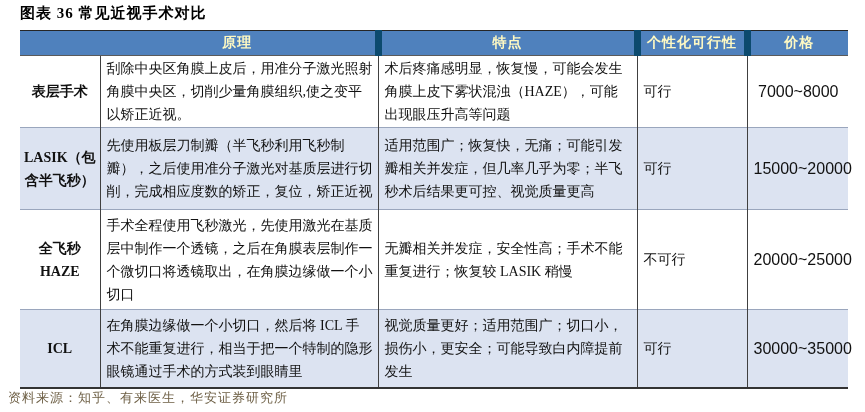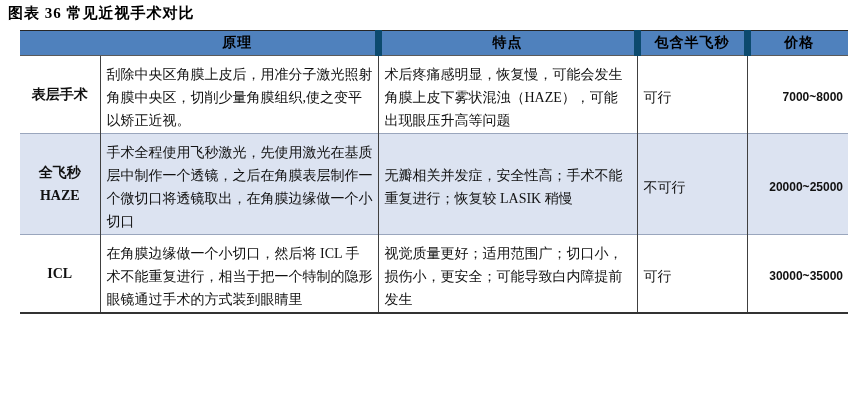--- a/index.html
+++ b/index.html
@@ -6,67 +6,66 @@
   html, body { margin: 0; padding: 0; }
   body {
     width: 865px; height: 412px;
     background: #ffffff;
     font-family: "Liberation Serif", serif;
     color: #111111;
   }
   .page { position: relative; width: 865px; height: 412px; overflow: hidden; }
 
   .figure-title {
-    position: absolute; left: 8px; top: 4px;
+    position: absolute; left: 20px; top: 4px;
     font-size: 15px; font-weight: bold; color: #000000;
     letter-spacing: 1px;
   }
 
   table.cmp {
     position: absolute; left: 20px; top: 30px;
     width: 828px;
     border-collapse: collapse; table-layout: fixed;
     border-top: 1px solid #262626;
     border-bottom: 2px solid #333333;
   }
   .col-name  { width: 80px; }
   .col-principle { width: 278px; }
   .col-features  { width: 259px; }
   .col-feas  { width: 110px; }
   .col-price { width: 101px; }
 
   thead th {
-    background: #4f81bd; color: #000000;
+    background: #4f81bd; color: #fef9c3;
     font-weight: bold; font-size: 14px;
     height: 25px; padding: 0 4px;
     text-align: center; vertical-align: middle;
     letter-spacing: 1px;
   }
   thead th:nth-child(n+3) { border-left: 7px solid #0c4a6e; }
 
   tbody td {
     font-size: 14px; line-height: 23px;
-    padding: 7px 5px 1px 6px;
+    padding: 1px 5px 1px 6px;
     vertical-align: middle;
     border-top: 1px solid #9aa6bd;
   }
   tbody td + td { border-left: 1px solid #404040; }
   tbody tr:first-child td { border-top: 1px solid #5a5a5a; }
   tbody tr:nth-child(even) { background: #dce3f1; }
 
   td.cell-name {
     text-align: center; font-weight: bold; padding: 1px 3px;
   }
   td.cell-text { text-align: left; }
   td.cell-feas { text-align: left; }
   td.cell-price {
-    text-align: right;
+    text-align: center;
     font-family: "Liberation Sans", sans-serif;
-    font-size: 12px;
-    font-weight: bold;
+    font-size: 16px;
   }
   tr.r1 { height: 70px; }
   tr.r2 { height: 82px; }
   tr.r3 { height: 100px; }
   tr.r4 { height: 78px; }
 
   .source-note {
     position: absolute; left: 8px; top: 389px;
     font-size: 13px; color: #6f6147; letter-spacing: 1px;
   }
@@ -84,43 +83,51 @@
         <col class="col-principle">
         <col class="col-features">
         <col class="col-feas">
         <col class="col-price">
     </colgroup>
     <thead>
       <tr>
         <th></th>
         <th>原理</th>
         <th>特点</th>
-        <th>包含半飞秒</th>
+        <th>个性化可行性</th>
         <th>价格</th>
       </tr>
     </thead>
     <tbody>
       <tr class="r1">
         <td class="cell-name">表层手术</td>
         <td class="cell-text">刮除中央区角膜上皮后，用准分子激光照射角膜中央区，切削少量角膜组织,使之变平以矫正近视。</td>
         <td class="cell-text">术后疼痛感明显，恢复慢，可能会发生角膜上皮下雾状混浊（HAZE），可能出现眼压升高等问题</td>
         <td class="cell-feas">可行</td>
         <td class="cell-price">7000~8000</td>
+      </tr>
+      <tr class="r2">
+        <td class="cell-name en">LASIK（包含半飞秒）</td>
+        <td class="cell-text">先使用板层刀制瓣（半飞秒利用飞秒制瓣），之后使用准分子激光对基质层进行切削，完成相应度数的矫正，复位，矫正近视</td>
+        <td class="cell-text">适用范围广；恢复快，无痛；可能引发瓣相关并发症，但几率几乎为零；半飞秒术后结果更可控、视觉质量更高</td>
+        <td class="cell-feas">可行</td>
+        <td class="cell-price">15000~20000</td>
       </tr>
       <tr class="r3">
         <td class="cell-name">全飞秒 HAZE</td>
         <td class="cell-text">手术全程使用飞秒激光，先使用激光在基质层中制作一个透镜，之后在角膜表层制作一个微切口将透镜取出，在角膜边缘做一个小切口</td>
         <td class="cell-text">无瓣相关并发症，安全性高；手术不能重复进行；恢复较 LASIK 稍慢</td>
         <td class="cell-feas">不可行</td>
         <td class="cell-price">20000~25000</td>
       </tr>
       <tr class="r4">
         <td class="cell-name en">ICL</td>
         <td class="cell-text">在角膜边缘做一个小切口，然后将 ICL 手术不能重复进行，相当于把一个特制的隐形眼镜通过手术的方式装到眼睛里</td>
         <td class="cell-text">视觉质量更好；适用范围广；切口小，损伤小，更安全；可能导致白内障提前发生</td>
         <td class="cell-feas">可行</td>
         <td class="cell-price">30000~35000</td>
       </tr>
     </tbody>
   </table>
 
+  <div class="source-note">资料来源：知乎、有来医生，华安证券研究所</div>
 
 </div>
 
 </body></html>

